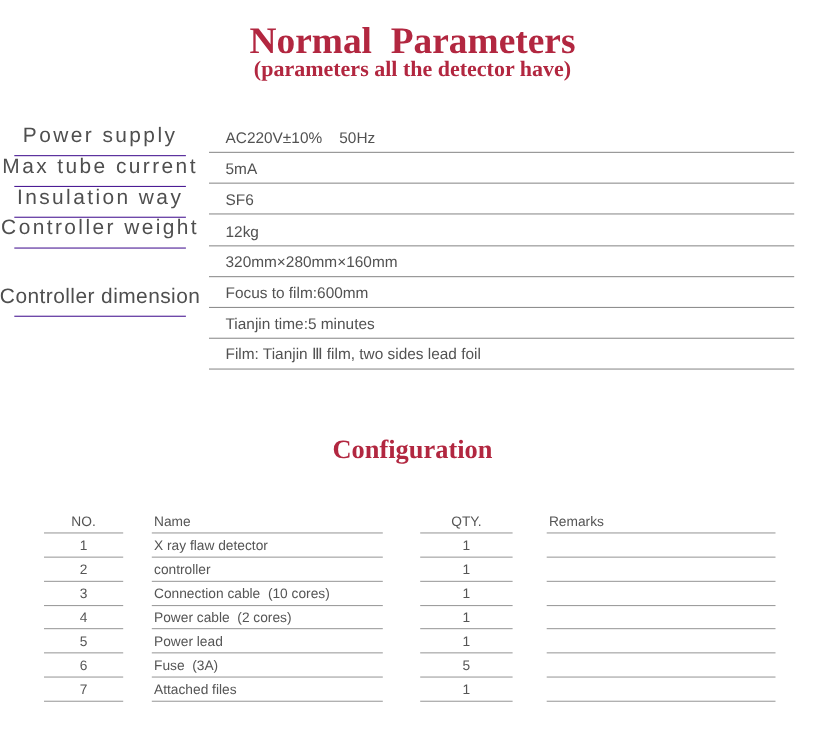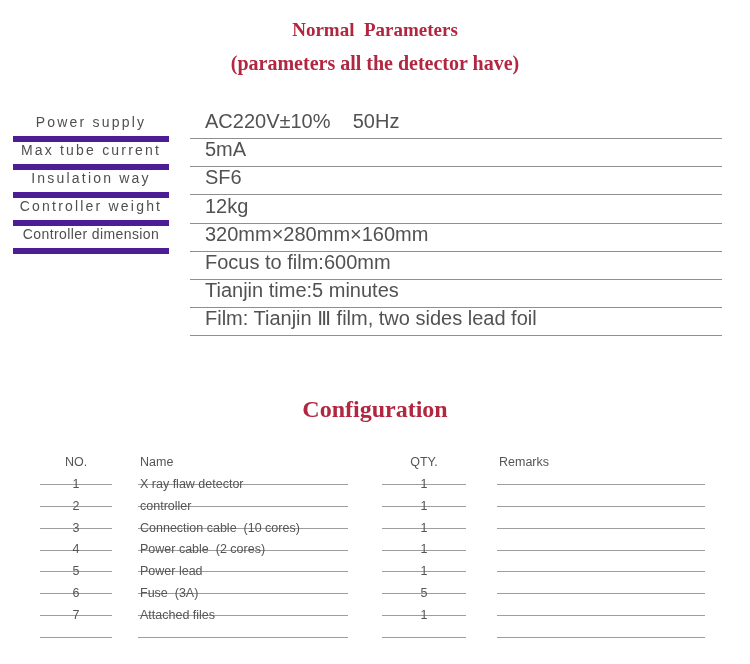--- a/index.html
+++ b/index.html
@@ -6,48 +6,48 @@
   .page {
     position:relative; width:750px; height:664px; background:#ffffff;
     overflow:hidden; font-family:"Liberation Sans","DejaVu Sans",sans-serif;
   }
   
   .heading {
     position:absolute; left:0; right:0; text-align:center;
     font-family:"Liberation Serif","DejaVu Serif",serif;
     font-weight:bold; color:#b22740; white-space:pre;
   }
-  .title1 { top:19px;  font-size:19px; }
+  .title1 { top:19px;  font-size:34px; }
   .title2 { top:52px;  font-size:20px; }
   .cfg-title { top:396px; font-size:24px; }
 
   
   .param-left { position:absolute; left:13px; top:114px; width:156px; }
   .plcell {
-    box-sizing:border-box; height:28px; border-bottom:6px solid #4c1d95;
+    box-sizing:border-box; height:28px; border-bottom:1px solid #4c1d95;
     display:flex; align-items:flex-end; justify-content:center;
-    padding-bottom:6px; font-size:14px; color:#4f4f4f; white-space:pre;
+    padding-bottom:6px; font-size:19px; color:#4f4f4f; white-space:pre;
   }
   .plcell:nth-child(-n+4) { letter-spacing:2.2px; }
-  .plcell:nth-child(5)    { letter-spacing:0.4px; }
+  .plcell:nth-child(5)    { letter-spacing:0.4px;margin-top:34px; }
   .plcell:nth-child(6)    { letter-spacing:0.1px; }
 
   .param-right { position:absolute; left:190px; top:111px; width:532px; }
   .prcell {
     box-sizing:border-box; height:28.15px; border-bottom:1px solid #8f8f8f;
     display:flex; align-items:flex-end; justify-content:flex-start;
-    padding:0 0 5px 15px; font-size:20px; color:#525252;
+    padding:0 0 5px 15px; font-size:14px; color:#525252;
     white-space:pre; overflow:visible;
   }
 
   
   .cfg-col { position:absolute; top:463.5px; }
   .cfg-cell {
     box-sizing:border-box; height:21.8px; border-bottom:1px solid #9e9e9e;
-    display:flex; align-items:flex-end; padding-bottom:15px;
+    display:flex; align-items:flex-end; padding-bottom:3px;
     font-size:12.5px; color:#555555; white-space:pre;
   }
   .col-no      { left:40px;  width:72px; }
   .col-no .cfg-cell      { justify-content:center; }
   .col-name    { left:138px; width:210px; }
   .col-name .cfg-cell    { justify-content:flex-start; padding-left:2px; }
   .col-qty     { left:382px; width:84px; }
   .col-qty .cfg-cell     { justify-content:center; }
   .col-remarks { left:497px; width:208px; }
   .col-remarks .cfg-cell { justify-content:flex-start; padding-left:2px; }

